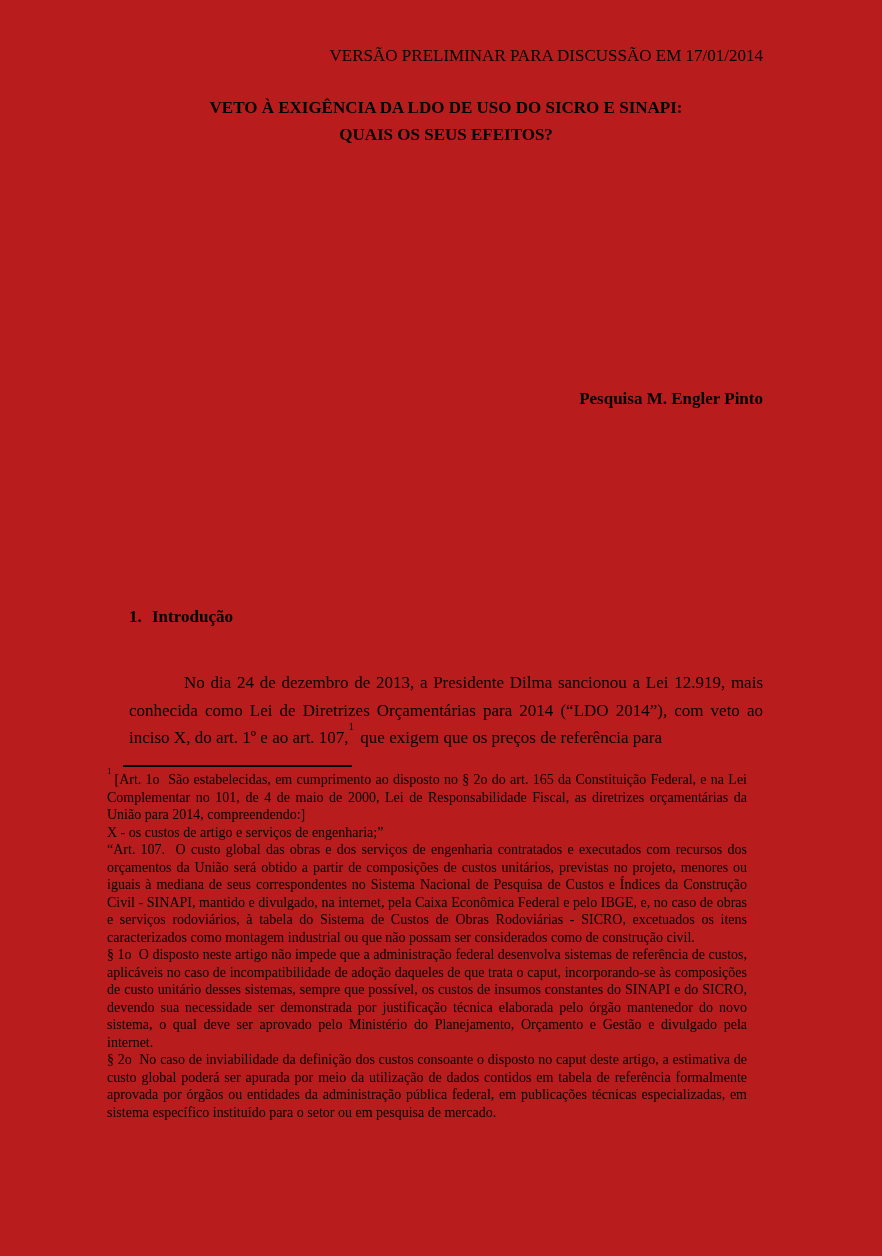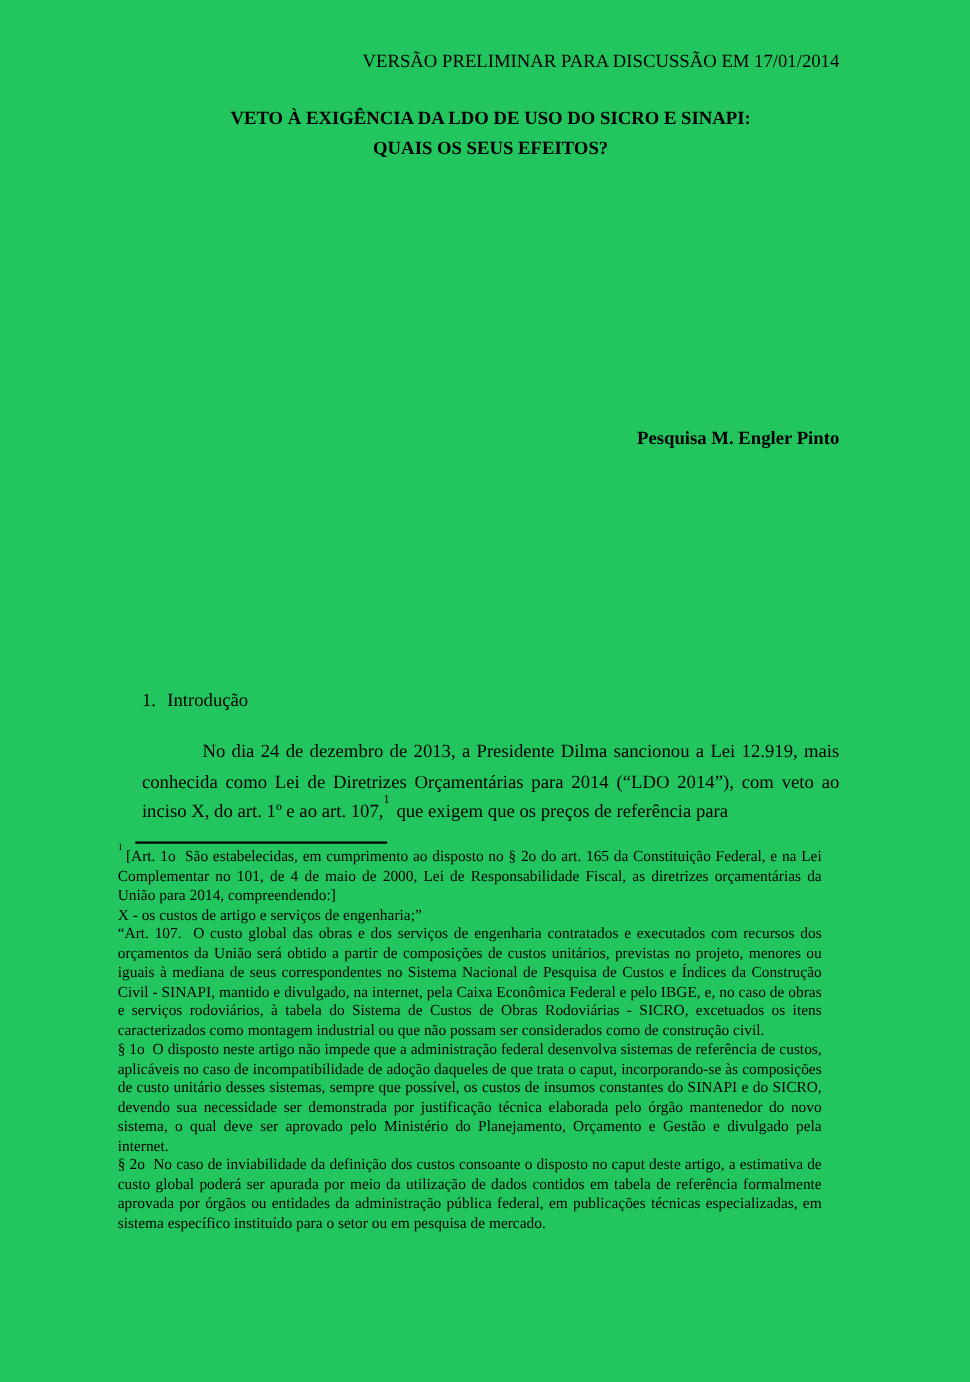--- a/index.html
+++ b/index.html
@@ -4,21 +4,21 @@
 <style>
   html, body {
     margin: 0;
     padding: 0;
     background: #ffffff;
   }
   .page {
     position: relative;
     width: 882px;
     height: 1256px;
-    background: #22c55e;
+    background: #b91c1c;
     color: #000000;
     font-family: "Liberation Serif", "DejaVu Serif", serif;
     overflow: hidden;
   }
   .doc-header {
     position: absolute;
     top: 45px;
     left: 129px;
     width: 634px;
     text-align: right;
@@ -43,26 +43,26 @@
     top: 386px;
     left: 129px;
     width: 634px;
     text-align: right;
     font-size: 17px;
     font-weight: bold;
     line-height: 26px;
   }
   .section-heading {
     position: absolute;
-    top: 623px;
+    top: 603px;
     left: 129px;
     width: 634px;
     margin: 0;
     font-size: 17px;
-    font-weight: normal;
+    font-weight: bold;
     line-height: 27px;
   }
   .sec-num {
     display: inline-block;
     width: 23px;
   }
   .body-paragraph {
     position: absolute;
     top: 669px;
     left: 129px;

